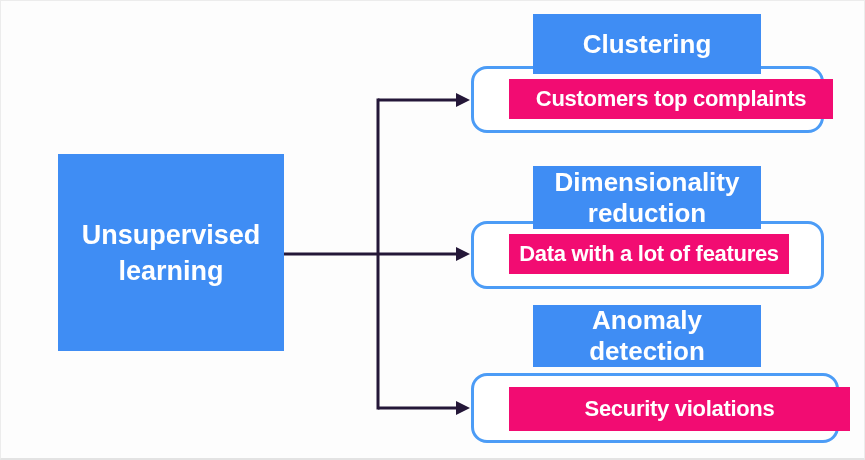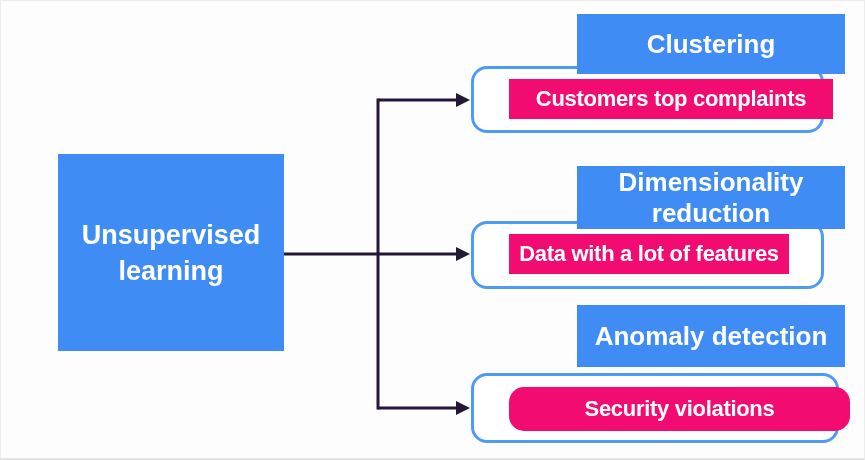--- a/index.html
+++ b/index.html
@@ -50,26 +50,25 @@
     border-radius: 16px;
     z-index: 2;
   }
   .card-1 { left: 470px; top: 65px;  width: 353px; height: 67px; }
   .card-2 { left: 470px; top: 220px; width: 353px; height: 68px; }
   .card-3 { left: 470px; top: 372px; width: 368px; height: 70px; }
 
   
   .branch-header {
     position: absolute;
-    left: 532px; width: 268px;
+    left: 532px; width: 228px;
     background: #3f8df4;
     display: flex; align-items: center; justify-content: center;
     text-align: center;
     z-index: 3;
-    margin-left: 44px;
   }
   .header-1 { top: 13px;  height: 60px; }
   .header-2 { top: 165px; height: 63px; }
   .header-3 { top: 304px; height: 62px; }
   .branch-header .label {
     color: #ffffff;
     font-size: 26px;
     font-weight: bold;
     line-height: 31px;
   }
@@ -78,21 +77,21 @@
   .example-box {
     position: absolute;
     background: #f20c72;
     display: flex; align-items: center; justify-content: center;
     text-align: center;
     z-index: 4;
     margin-left: 24px;
   }
   .example-1 { left: 484px; top: 78px;  width: 324px; height: 40px; }
   .example-2 { left: 484px; top: 233px; width: 280px; height: 40px; }
-  .example-3 { left: 484px; top: 386px; width: 341px; height: 44px; border-radius: 15px; }
+  .example-3 { left: 484px; top: 386px; width: 341px; height: 44px; }
   .example-box .label {
     color: #ffffff;
     font-size: 22px;
     font-weight: bold;
     letter-spacing: -0.3px;
     white-space: nowrap;
   }
 </style>
 </head>
 <body>

